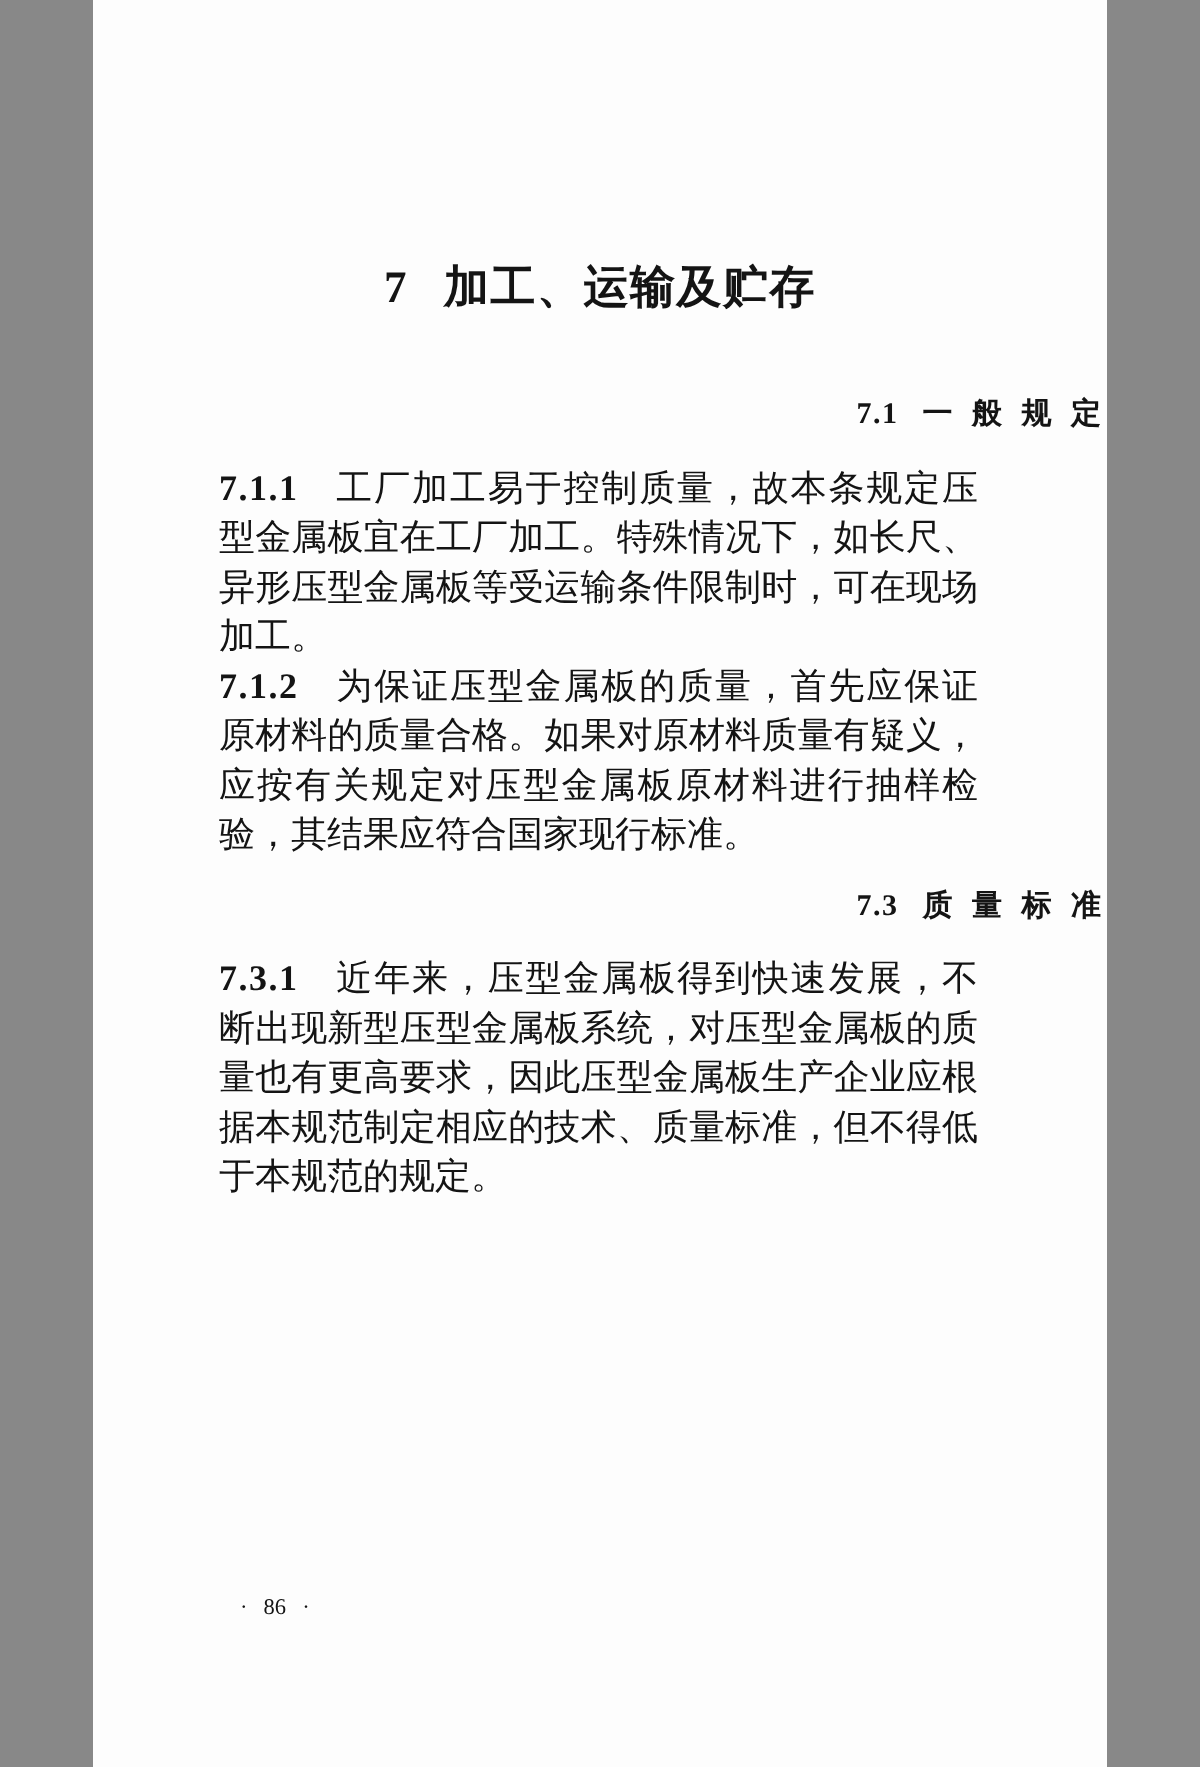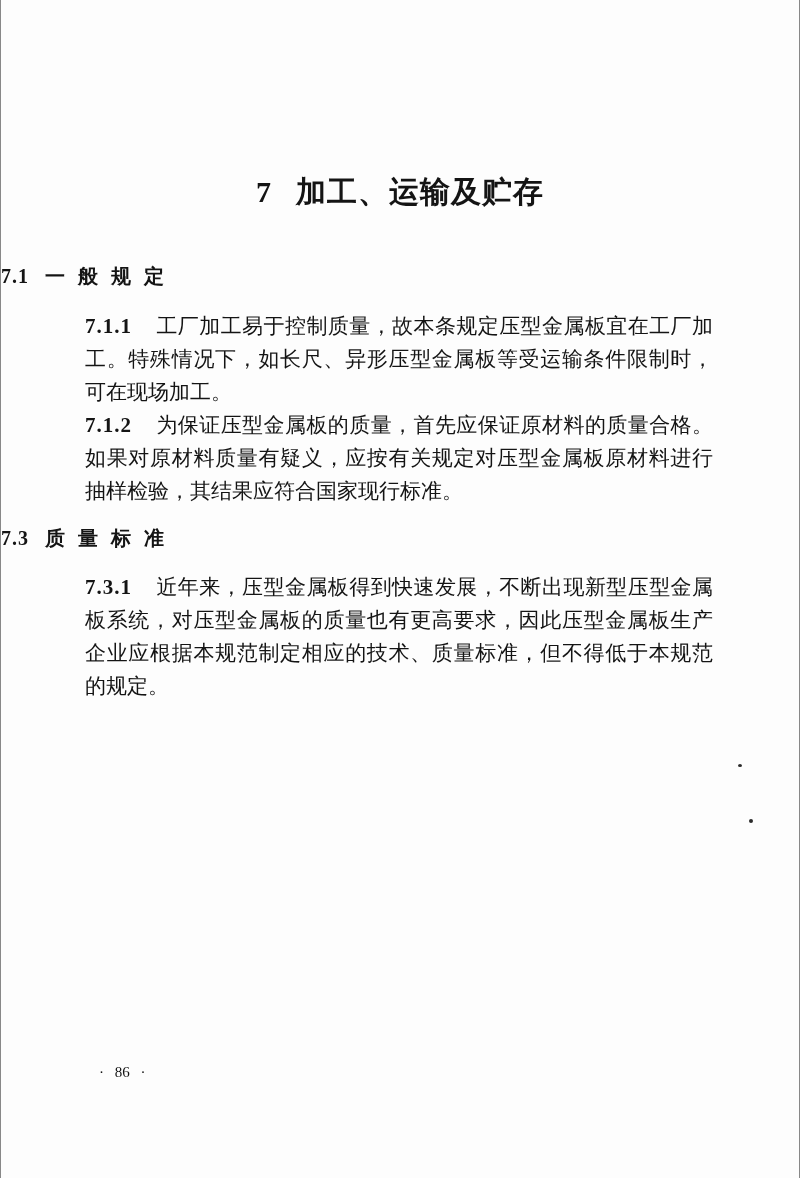--- a/index.html
+++ b/index.html
@@ -1,54 +1,54 @@
 <!DOCTYPE html>
 <html lang="zh"><head>
 <meta charset="utf-8">
 <style>
   html, body { margin: 0; padding: 0; background: #888; }
   .page {
     position: relative;
-    width: 798px;
+    width: 676px;
     height: 1178px;
     margin: 0 auto;
     background: #fdfdfd;
     overflow: hidden;
     color: #141414;
     font-family: "Liberation Serif", "DejaVu Serif", serif;
   }
   
   .chapter-title {
     margin: 174px 0 0 0;
     text-align: center;
     font-size: 30px;
     line-height: 36px;
     font-weight: 700;
     letter-spacing: 1px;
   }
   .chapter-title .chapter-num { margin-right: 24px; }
   
   .section-heading {
     margin: 0;
-    text-align: left;
+    text-align: right;
     font-size: 20px;
     line-height: 28px;
     font-weight: 700;
   }
   .section-heading .sec-num { margin-right: 16px; letter-spacing: 1px; }
   .section-heading .sec-title { letter-spacing: 4px; }
   .sec-1 .section-heading { margin-top: 52px; }
   .sec-2 .section-heading { margin-top: 14px; }
   .sec-3 .section-heading { margin-top: 16px; }
   
   .clauses { margin-top: 20px; padding: 0 86px 0 84px; }
   .sec-2 .clauses, .sec-3 .clauses { margin-top: 19px; }
   .clause {
     margin: 0;
-    font-size: 21px;
+    font-size: 24px;
     line-height: 33px;
     text-align: justify;
     text-align-last: left;
   }
   .clause .pnum {
     font-weight: 700;
     letter-spacing: 1px;
     margin-right: 24px;
     white-space: nowrap;
   }

